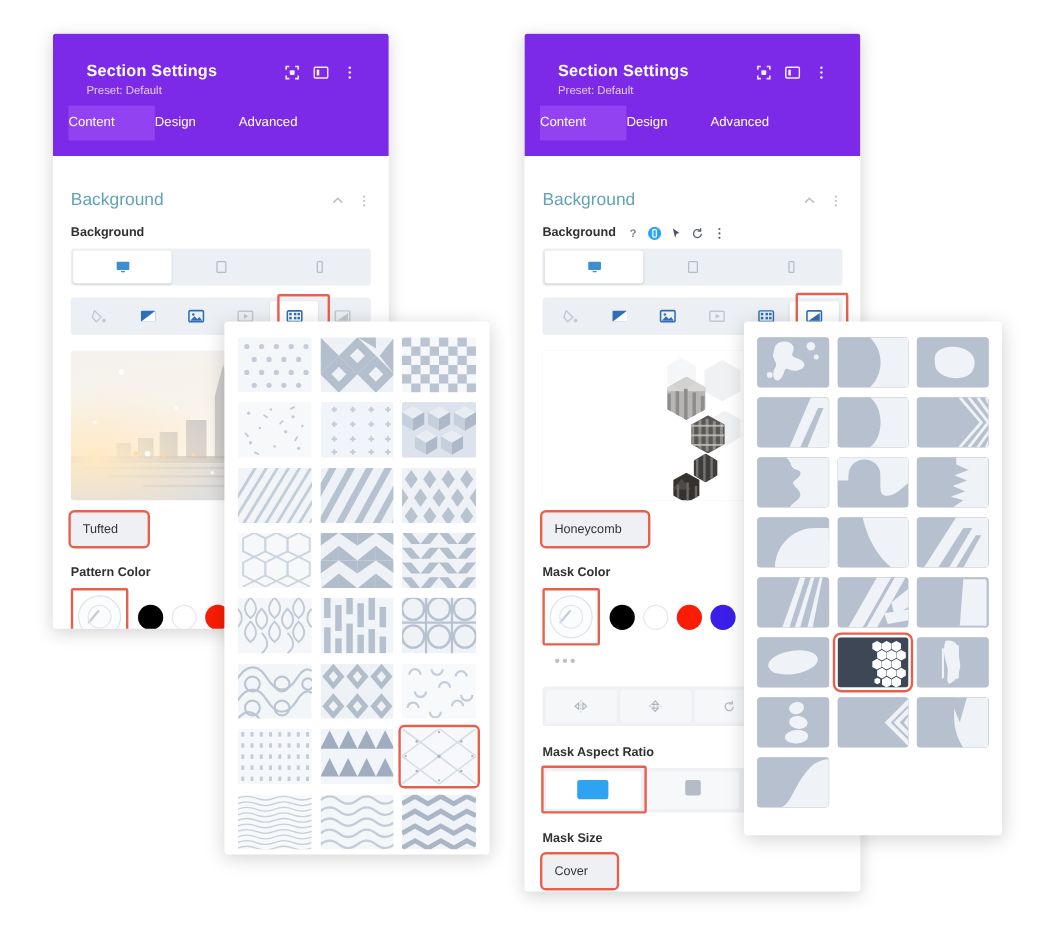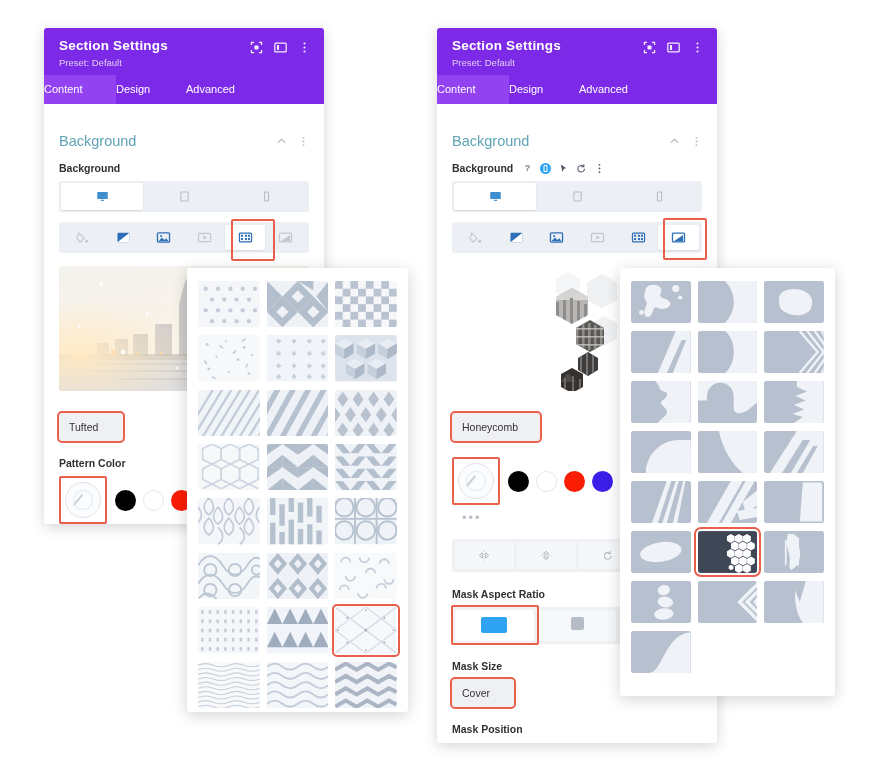--- a/index.html
+++ b/index.html
@@ -10,21 +10,21 @@
     overflow:hidden;position:relative;
   }
   .panel{
     position:absolute;width:280px;background:#ffffff;
     box-shadow:0 3px 14px rgba(0,0,0,.17);
     border-radius:3px;overflow:hidden;
   }
   #panel-left{left:44px;top:28px;height:496px;}
   #panel-right{left:437px;top:28px;height:715px;}
 
-  .ph{background:#8a2be2;background:#7d2ae8;padding:0;}
+  .ph{background:#8a2be2;background:#7d2ae8;padding:13px;}
   .ph-top{display:flex;align-items:flex-start;padding:10px 13px 7px 15px;}
   .ph-titles{flex:1;}
   .ph-title{color:#fff;font-size:13.5px;font-weight:bold;letter-spacing:.2px;line-height:16px;}
   .ph-preset{color:#e2cdf7;font-size:9.5px;margin-top:3px;line-height:11px;}
   .ph-icons{display:flex;align-items:center;gap:11px;padding-top:3px;}
   .ph-ic{width:13px;height:13px;opacity:.92;display:block;}
   .tabs{display:flex;}
   .tab{flex:0 0 auto;color:#fff;font-size:11px;padding:8px 0 9px 0;text-align:left;}
   .tab.t1{width:72px;background:#9242f0;}
   .tab.t2{width:70px;}
@@ -47,21 +47,21 @@
   .typerow{display:flex;background:#eceff3;border-radius:3px;padding:3px;margin-bottom:13px;position:relative;}
   .ty{flex:1;padding:6px 0;text-align:center;border-radius:2px;position:relative;}
   .ty svg{width:15px;height:13px;display:block;margin:0 auto;}
   .ty.sel{background:#fff;box-shadow:0 1px 2px rgba(0,0,0,.1);}
   .redbox{position:absolute;border:2px solid #e8604c;border-radius:2px;pointer-events:none;}
 
   .preview{width:100%;height:auto;border-radius:3px;overflow:hidden;background:#f2f4f7;}
   .preview svg{display:block;width:100%;}
 
   .selfield{background:#eef0f4;border-radius:3px;font-size:10.5px;color:#333;
-    padding:8px 10px;margin-top:22px;position:relative;}
+    padding:8px 10px;margin-top:10px;position:relative;}
   .selfield.boxed{outline:2px solid #e8604c;outline-offset:0;width:44px;}
 
   .swrap{margin-top:16px;}
   .sw-row{display:flex;align-items:center;gap:0;}
   .sw-cust{width:34px;height:34px;border-radius:50%;border:1px solid #dfe3e8;
     background:#fbfcfd;position:relative;flex:0 0 auto;}
   .sw-cust:after{content:"";position:absolute;left:7px;top:7px;width:18px;height:18px;
     border-radius:50%;border:1px solid #e3e7ec;}
   .sw-cust .slash{position:absolute;left:11px;top:10px;width:2px;height:14px;
     background:#c9ced6;transform:rotate(40deg);border-radius:2px;}
@@ -501,20 +501,23 @@
           <path d="M116 6 l12 7 0 14 -12 7 -12 -7 0 -14z"></path>
         </g>
       </svg>
     </div>
 
     <div class="selfield boxed" style="width:68px">
       <span>Honeycomb</span>
     </div>
 
     <div class="swrap">
+      <div class="flabel">
+        <span>Mask Color</span>
+      </div>
       <div class="sw-row">
         <div class="cust-box">
           <div class="sw-cust">
               <div class="slash"></div>
             </div>
         </div>
         <div class="dot" style="background:#000000"></div>
         <div class="dot wh" style="background:#ffffff"></div>
         <div class="dot" style="background:#fa1d04"></div>
         <div class="dot" style="background:#3b1ee8"></div>

